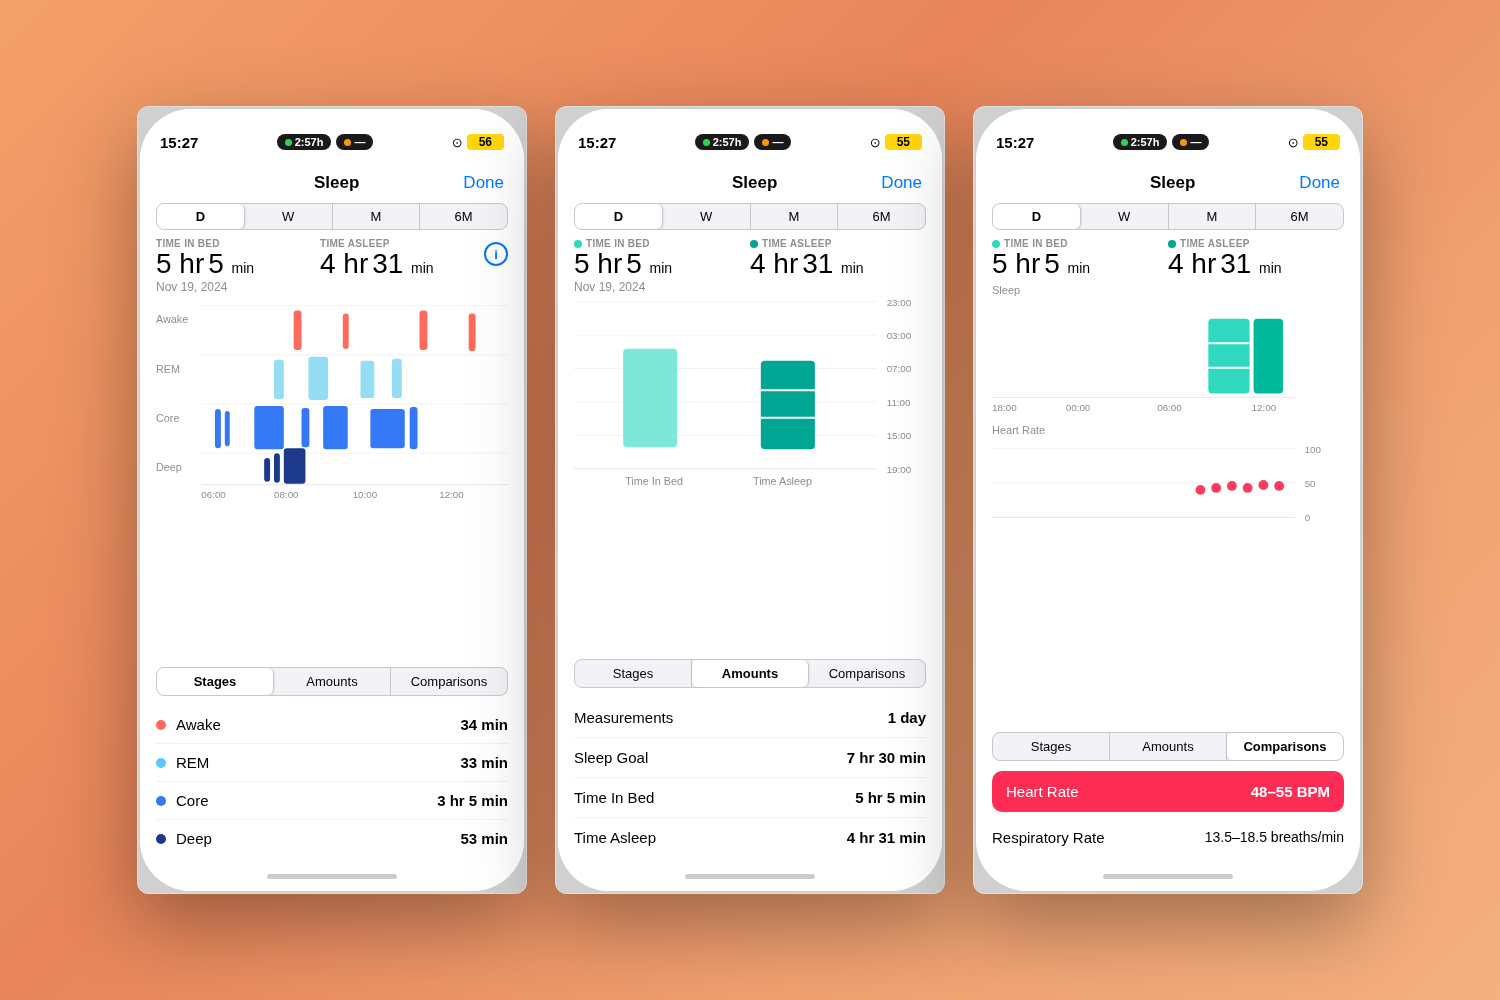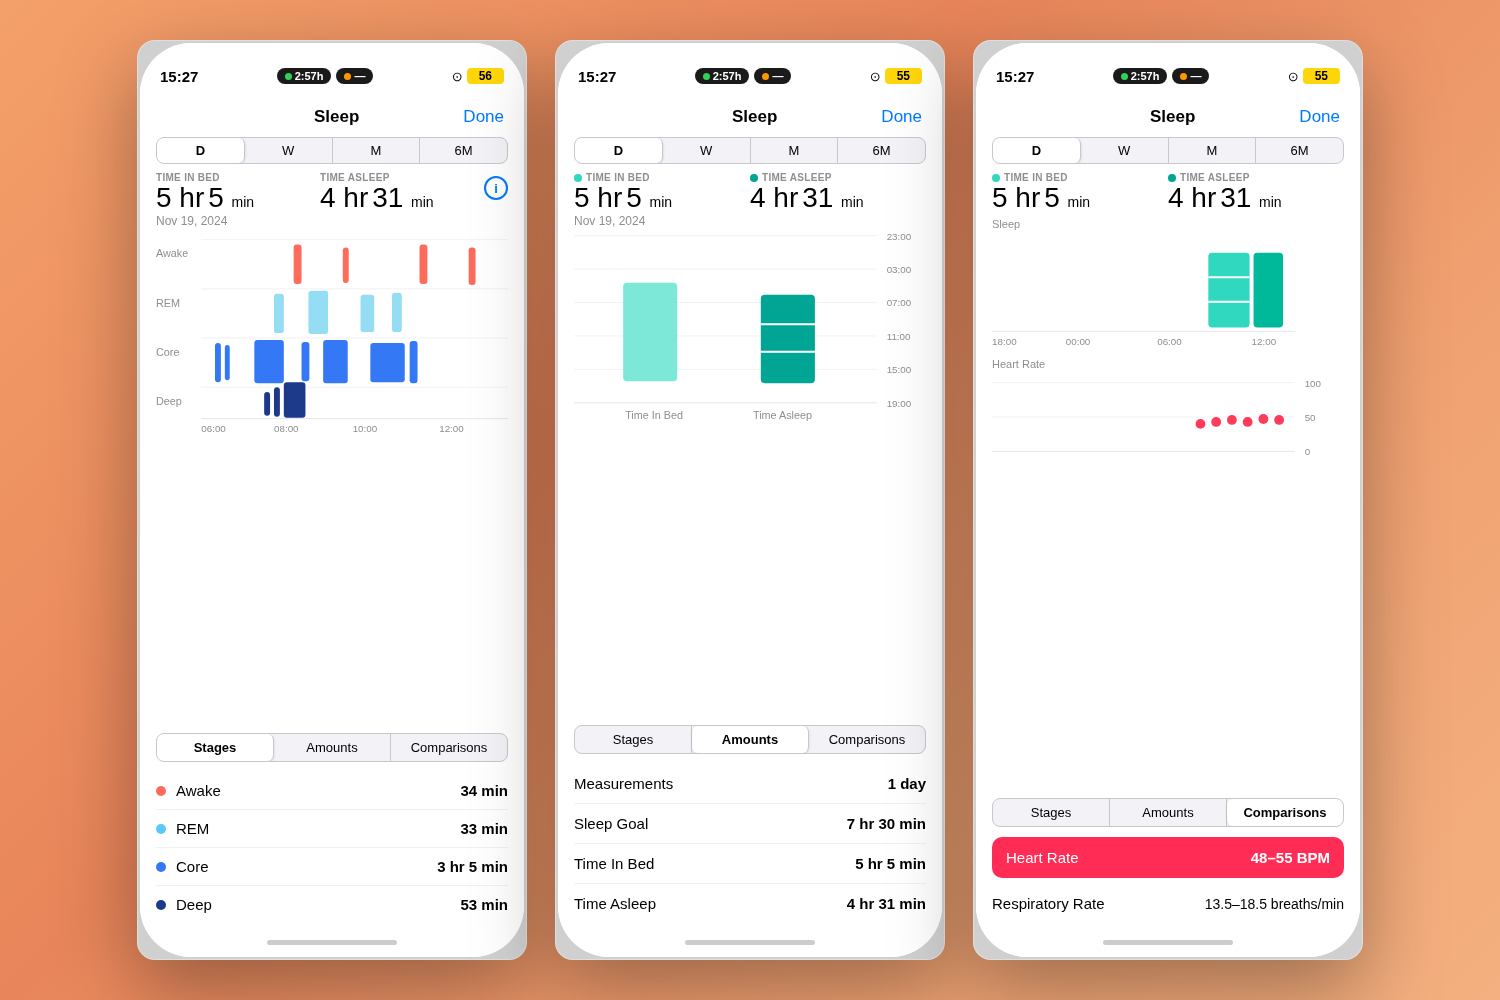--- a/index.html
+++ b/index.html
@@ -10,23 +10,23 @@
       display: flex;
       align-items: center;
       justify-content: center;
       gap: 28px;
       font-family: -apple-system, 'SF Pro Display', 'Helvetica Neue', Arial, sans-serif;
       overflow: hidden;
     }
 
     .phone {
       width: 390px;
-      height: 920px;
+      height: 788px;
       background: #d0d0d0;
-      border-radius: 18px;
+      border-radius: 12px;
       padding: 3px;
       box-shadow: 0 30px 80px rgba(0,0,0,0.35), inset 0 0 0 1px rgba(255,255,255,0.3);
       position: relative;
     }
 
     .phone-inner {
       width: 100%;
       height: 100%;
       background: #ffffff;
       border-radius: 51px;
@@ -356,21 +356,21 @@
     }
 
     .comparison-item-highlighted .ci-value {
       color: #fff;
       font-size: 15px;
       font-weight: 600;
     }
 
     .comparison-item {
       display: flex;
-      align-items: flex-end;
+      align-items: flex-start;
       justify-content: space-between;
       padding: 11px 0;
       border-bottom: 1px solid #f0f0f5;
     }
 
     .comparison-item:last-child { border-bottom: none; }
 
     .ci-label {
       font-size: 15px;
       color: #000;

